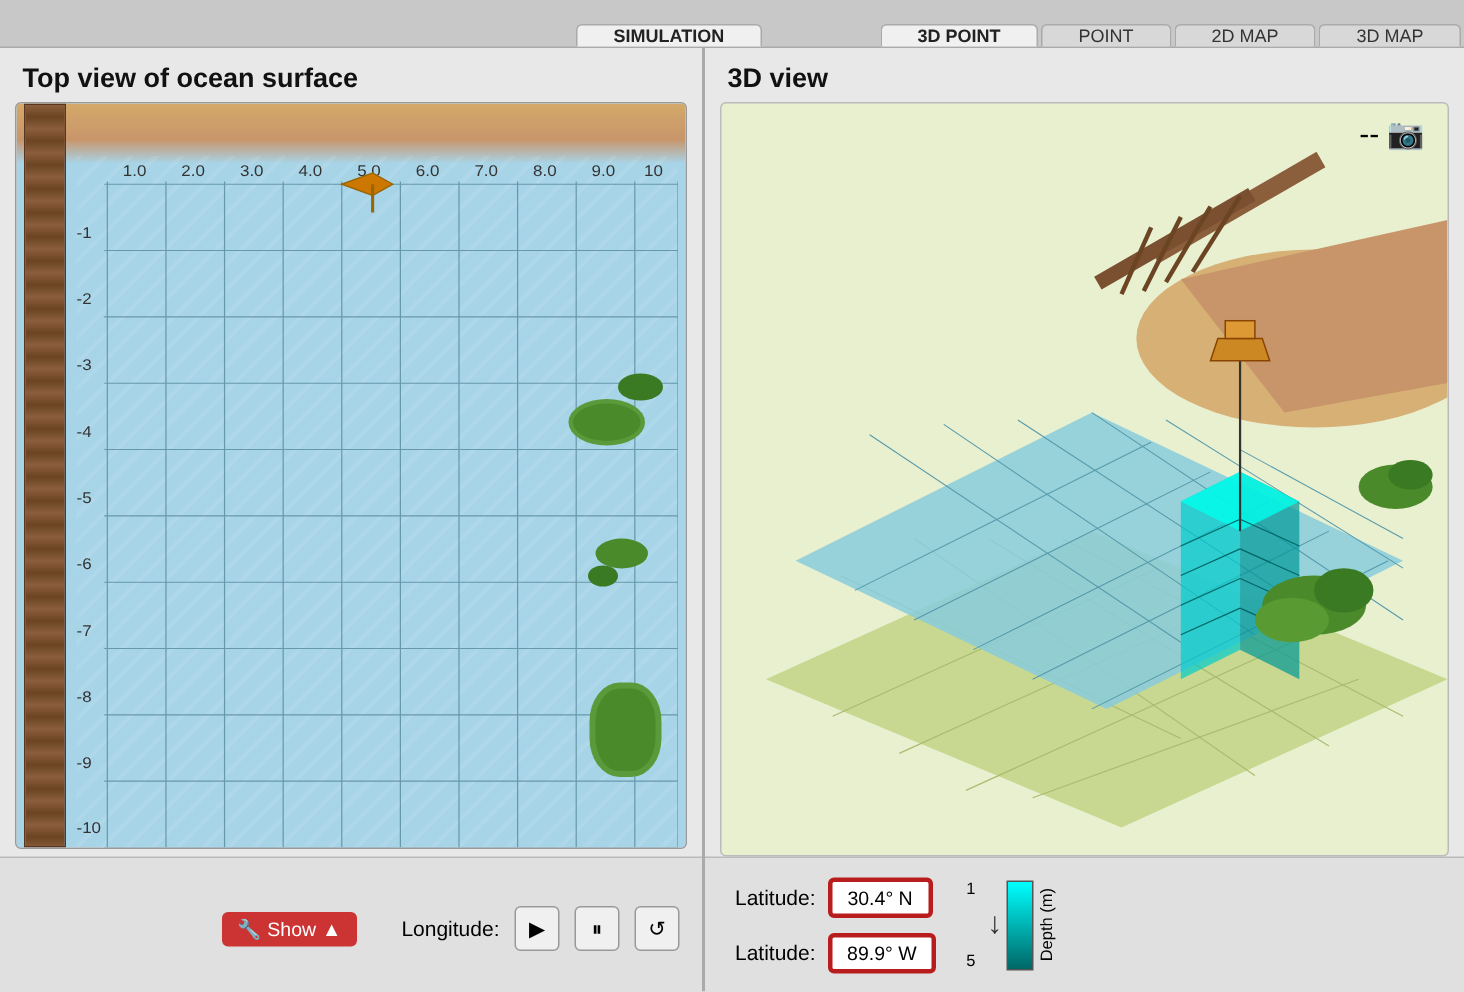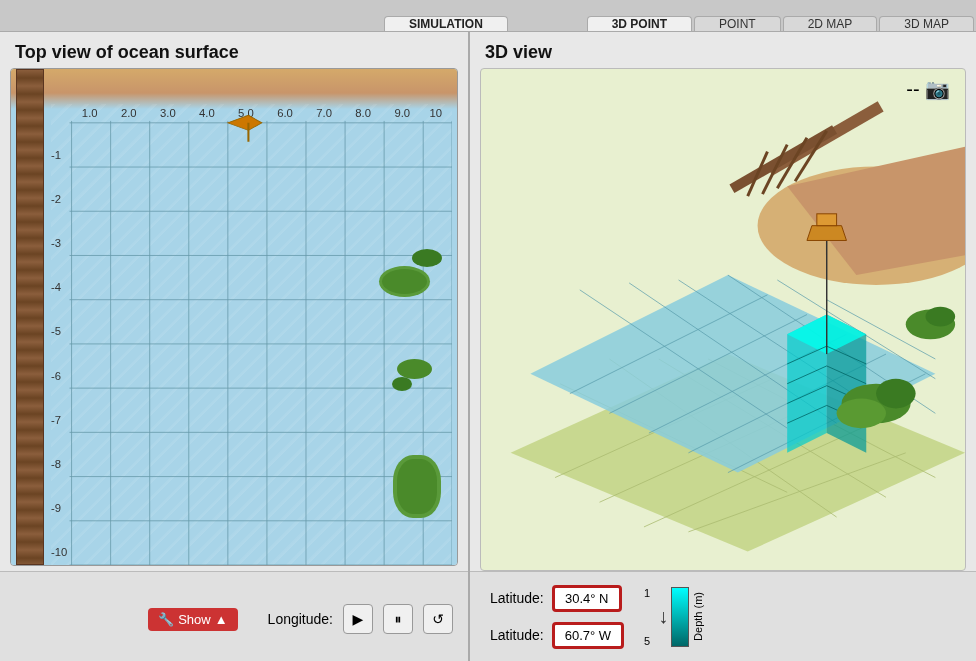--- a/index.html
+++ b/index.html
@@ -461,21 +461,21 @@
     </div>
 
     <div class="info-bar">
       <div style="display:flex; flex-direction:column; gap:10px;">
         <div class="coord-group">
           <span>Latitude:</span>
           <div class="coord-value">30.4° N</div>
         </div>
         <div class="coord-group">
           <span>Latitude:</span>
-          <div class="coord-value">60.7° W</div>
+          <div class="coord-value">89.9° W</div>
         </div>
       </div>
 
       <div class="depth-scale">
         <div style="display:flex;flex-direction:column;justify-content:space-between;height:60px;font-size:11px;margin-right:3px;">
           <span>1</span>
           <span>5</span>
         </div>
         <div style="display:flex;align-items:center;gap:3px;">
           <span class="arrow-down">↓</span>

